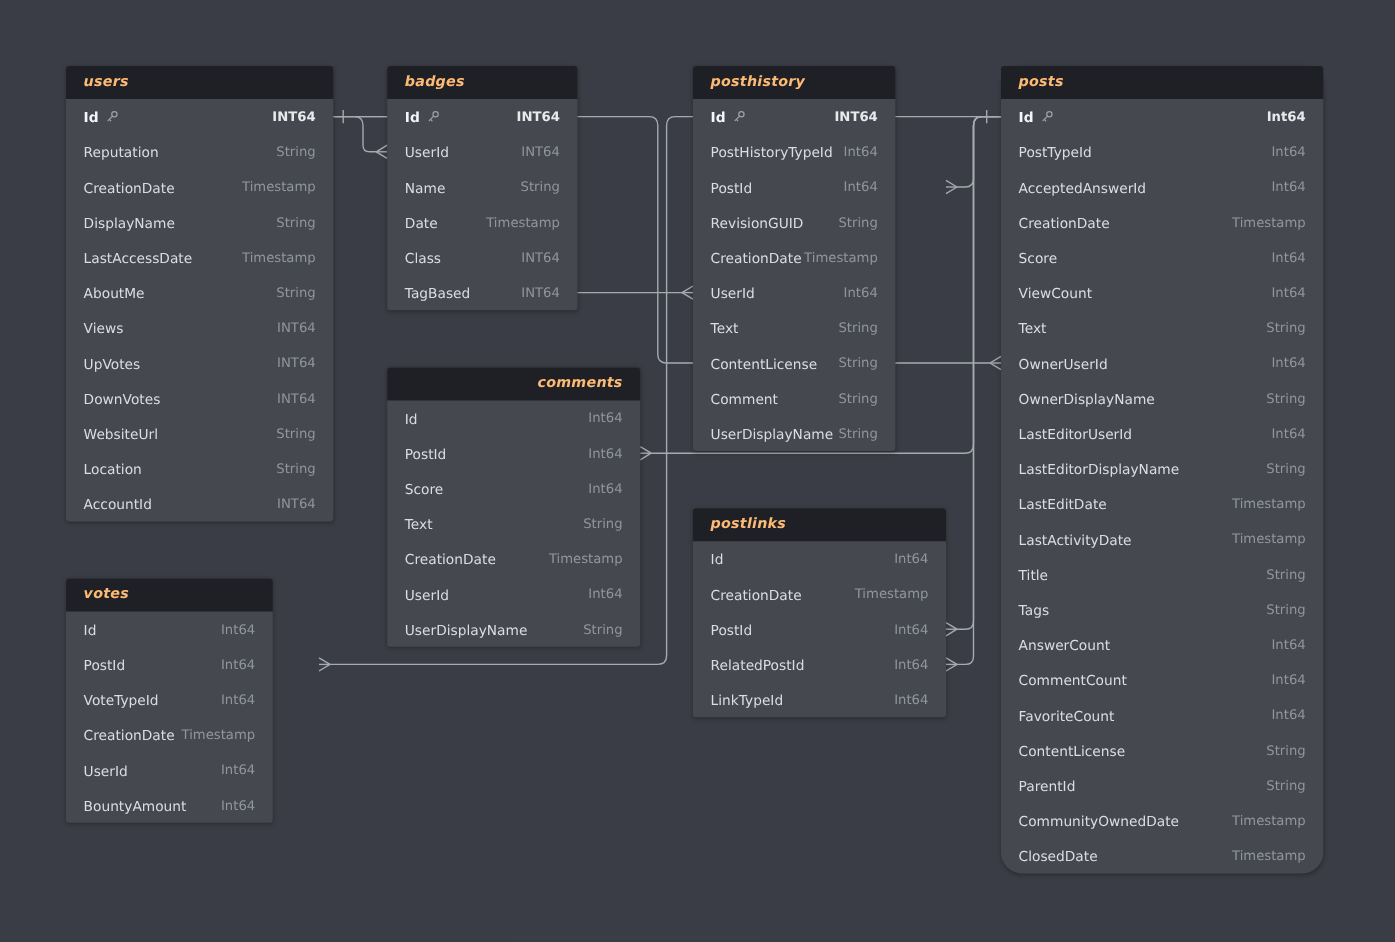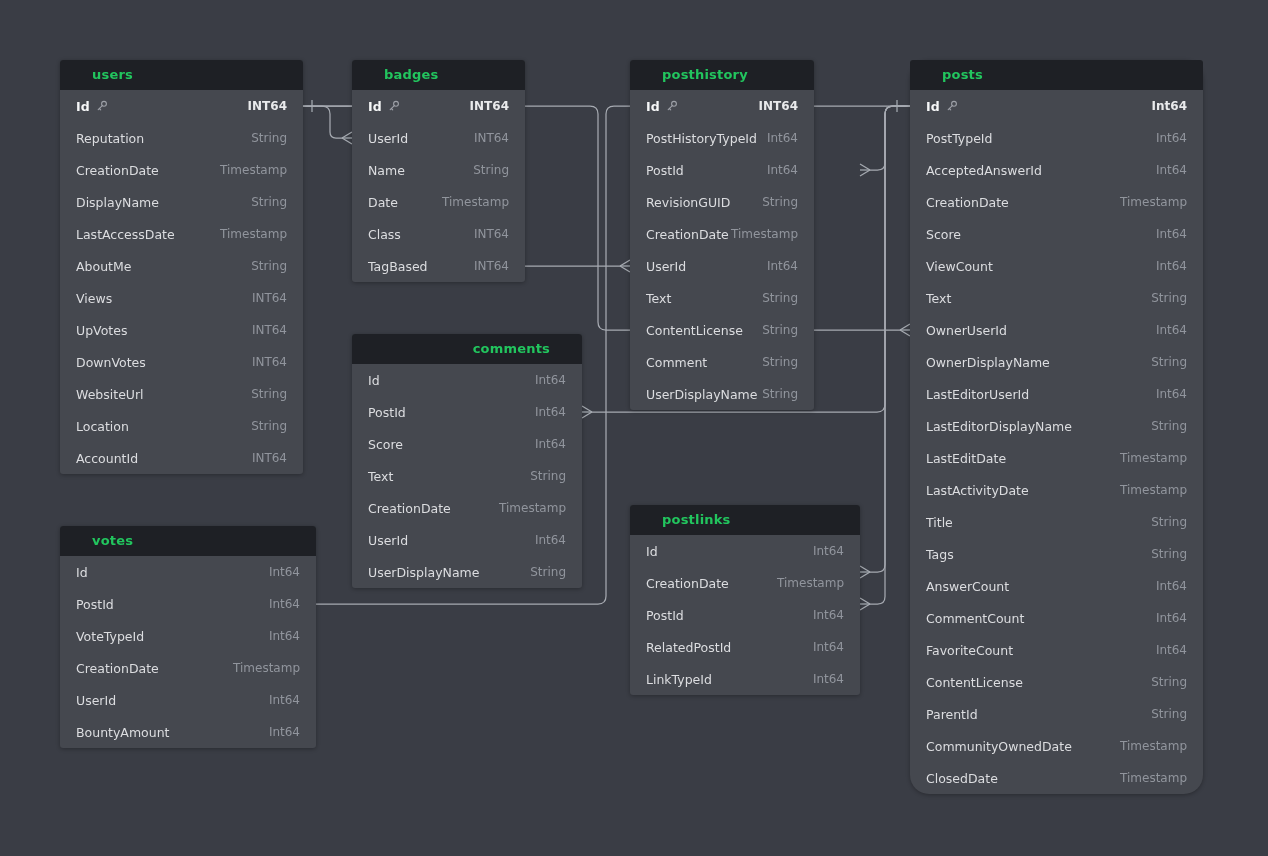--- a/index.html
+++ b/index.html
@@ -10,22 +10,22 @@
   }
   #canvas{position:absolute;inset:0;width:1268px;height:856px;}
   #wires{position:absolute;left:0;top:0;z-index:0;}
   .table{
     position:absolute;z-index:1;border-radius:3px;
     box-shadow:0 1px 4px rgba(0,0,0,.3);
     background:#45484f;
   }
   .table-header{
     height:30px;line-height:30px;border-radius:3px 3px 0 0;
-    background:#1e2025;color:#22c55e;font-weight:bold;font-size:13px;
-    padding:0 32px;letter-spacing:.2px;cursor:default;
+    background:#1e2025;color:#fdba74;font-weight:bold;font-size:13px;
+    padding:0 16px;letter-spacing:.2px;cursor:default;font-style:italic;
   }
   .field-row{
     height:32px;display:flex;align-items:center;
     padding:0 16px;box-sizing:border-box;
   }
   .field-name{
     color:#dcdde0;font-size:12.5px;white-space:nowrap;
     display:flex;align-items:center;gap:6px;
   }
   .field-type{
@@ -462,21 +462,21 @@
           </span>
           <span class="field-type">Int64</span>
         </div>
         <div class="field-row">
           <span class="field-name">
             <span>UserDisplayName</span>
           </span>
           <span class="field-type">String</span>
         </div>
       </div>
-      <div class="table" style="left: 630px; top: 462px; width: 230px; margin-top: 43px;">
+      <div class="table" style="left: 630px; top: 462px; width: 230px;">
         <div class="table-header">postlinks</div>
         <div class="field-row">
           <span class="field-name">
             <span>Id</span>
           </span>
           <span class="field-type">Int64</span>
         </div>
         <div class="field-row">
           <span class="field-name">
             <span>CreationDate</span>
@@ -495,21 +495,21 @@
           </span>
           <span class="field-type">Int64</span>
         </div>
         <div class="field-row">
           <span class="field-name">
             <span>LinkTypeId</span>
           </span>
           <span class="field-type">Int64</span>
         </div>
       </div>
-      <div class="table" style="left: 60px; top: 526px; width: 256px;">
+      <div class="table" style="left: 60px; top: 526px; width: 188px;">
         <div class="table-header">votes</div>
         <div class="field-row">
           <span class="field-name">
             <span>Id</span>
           </span>
           <span class="field-type">Int64</span>
         </div>
         <div class="field-row">
           <span class="field-name">
             <span>PostId</span>

